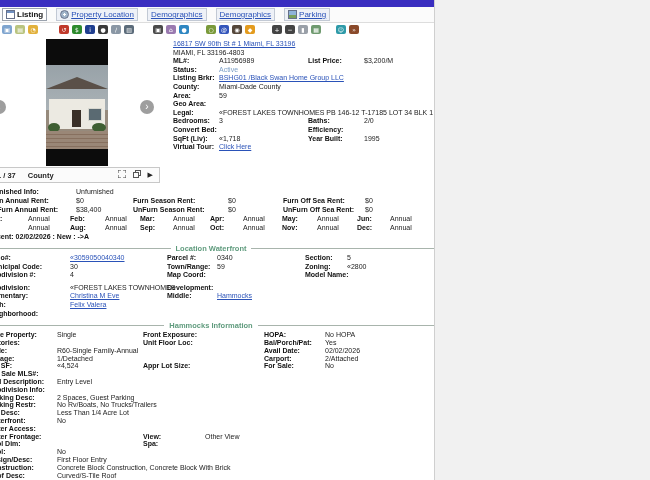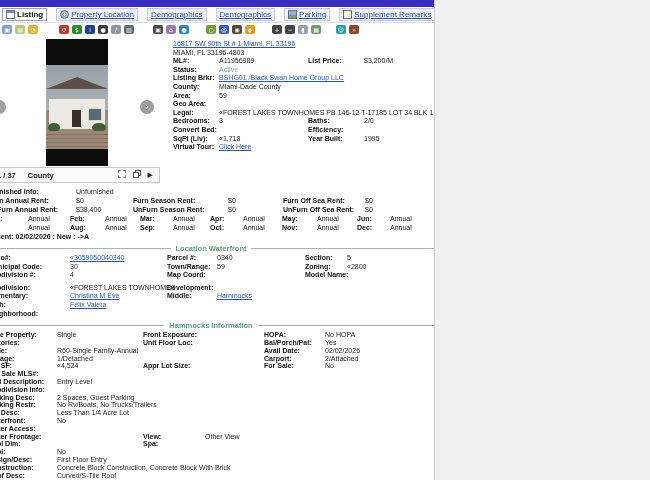--- a/index.html
+++ b/index.html
@@ -81,24 +81,20 @@
         <a class="tab">
           <span class="tlabel">Demographics</span>
         </a>
         <a class="tab">
           <span class="tlabel">Demographics</span>
         </a>
         <a class="tab">
           <span class="ticon photos-tab-icon"></span>
           <span class="tlabel">Parking</span>
         </a>
-        <a class="tab">
-          <span class="ticon remarks-tab-icon"></span>
-          <span class="tlabel">Supplement Remarks</span>
-        </a>
       </div>
     <div class="toolbar" id="toolbar">
         <span class="tbi" style="background: rgb(127, 165, 207);">▣</span>
         <span class="tbi" style="background: rgb(185, 196, 127);">▤</span>
         <span class="tbi" style="background: rgb(226, 177, 60);">◔</span>
         <span class="tbi" style="background: rgb(192, 57, 43); margin-left: 18px;">↺</span>
         <span class="tbi" style="background: rgb(46, 139, 46);">$</span>
         <span class="tbi" style="background: rgb(31, 62, 143);">i</span>
         <span class="tbi" style="background: rgb(58, 58, 58);">●</span>
         <span class="tbi" style="background: rgb(138, 151, 165);">/</span>

